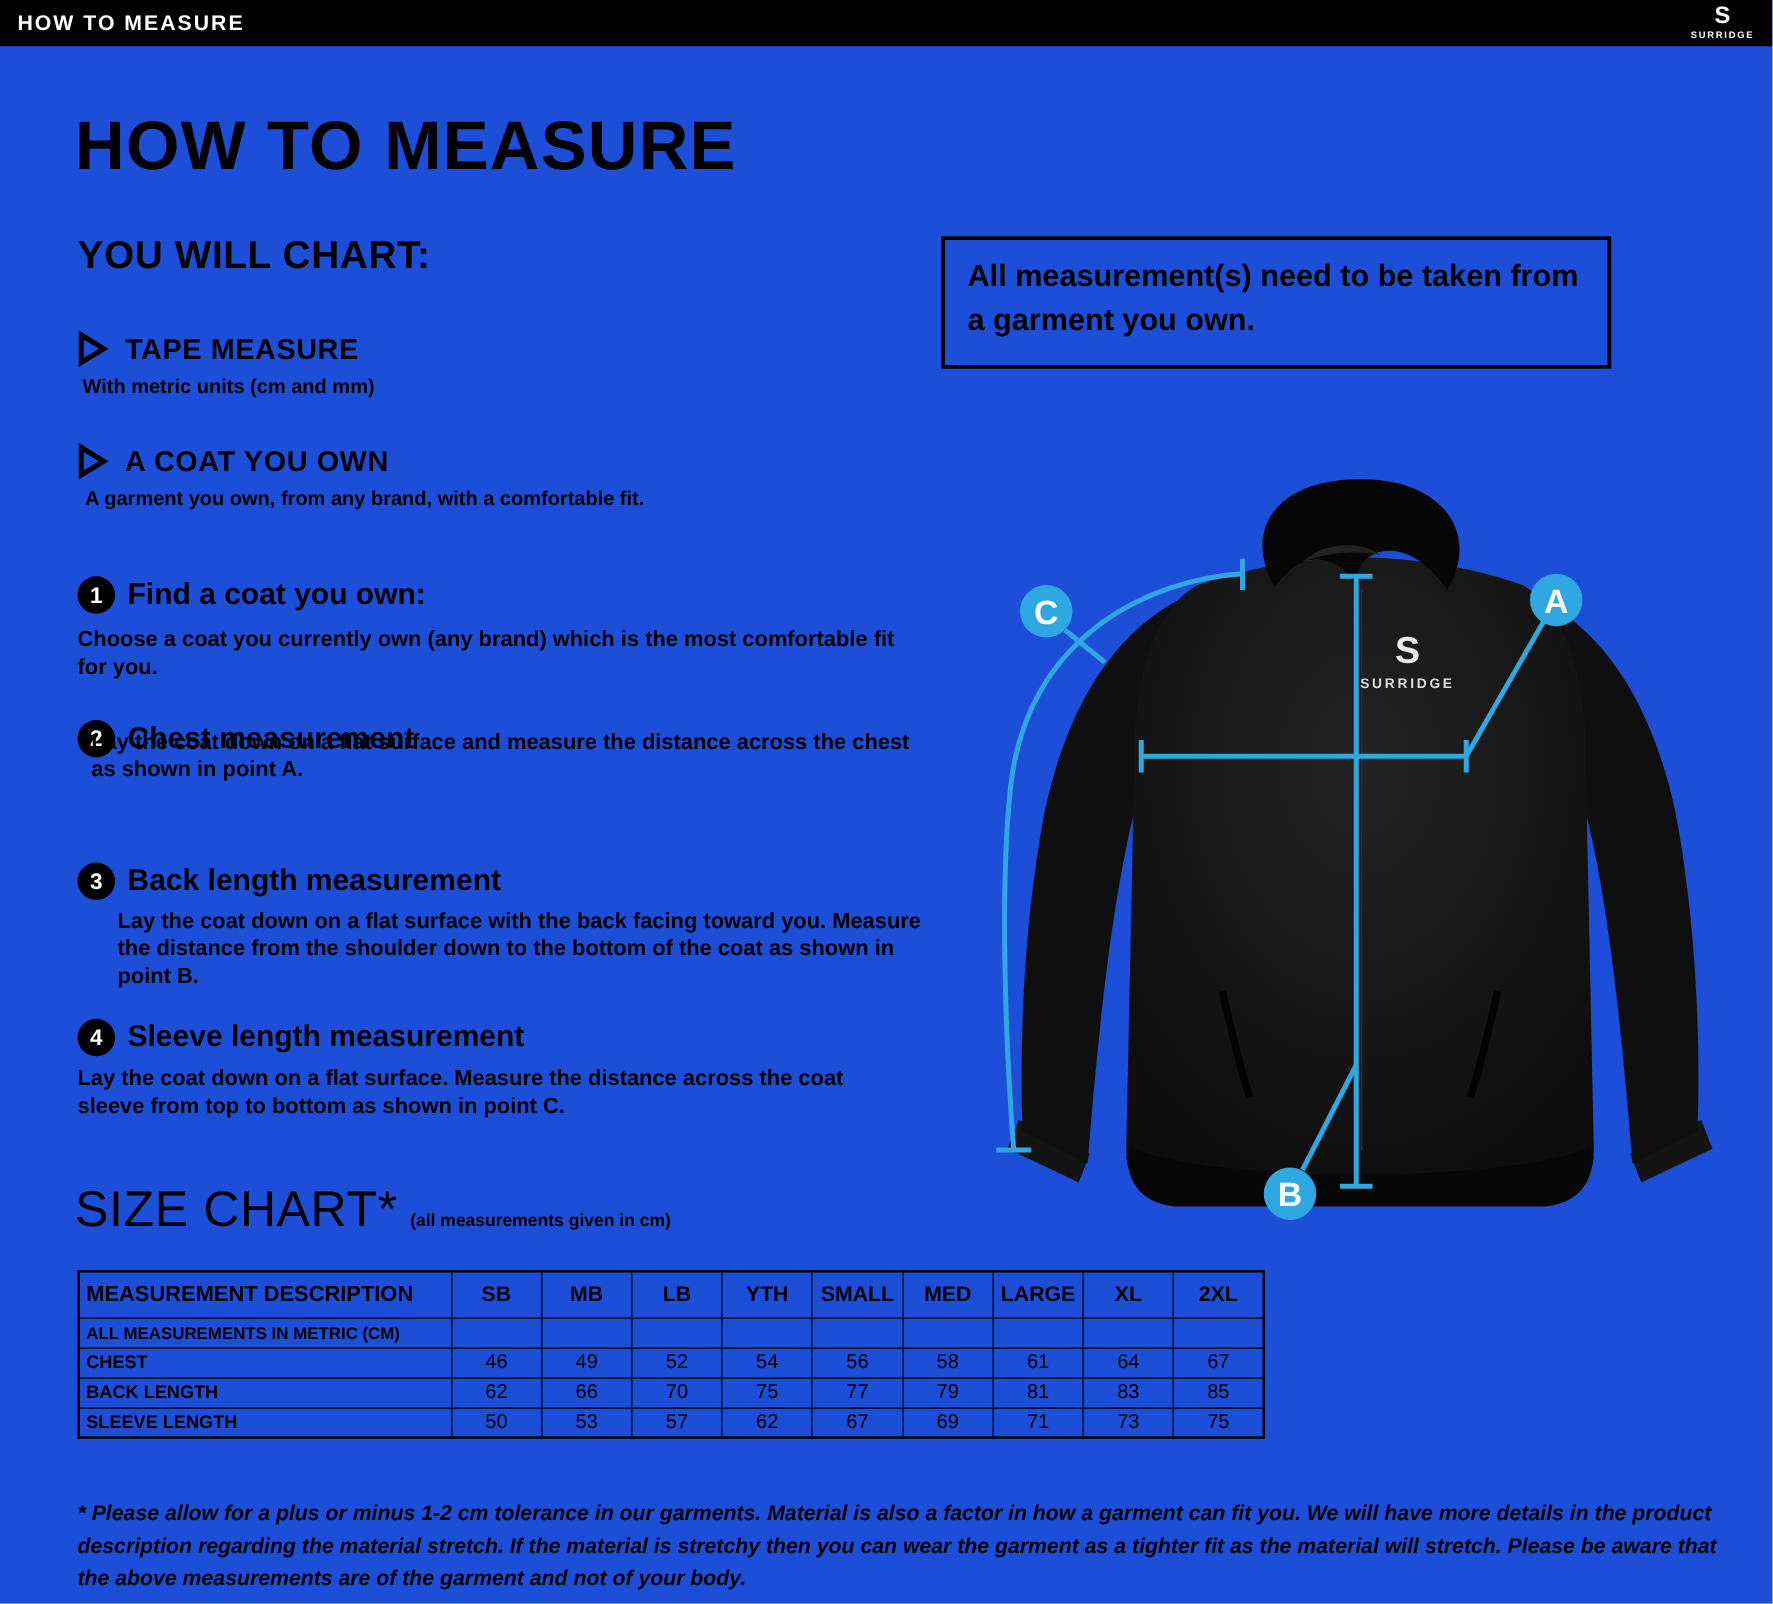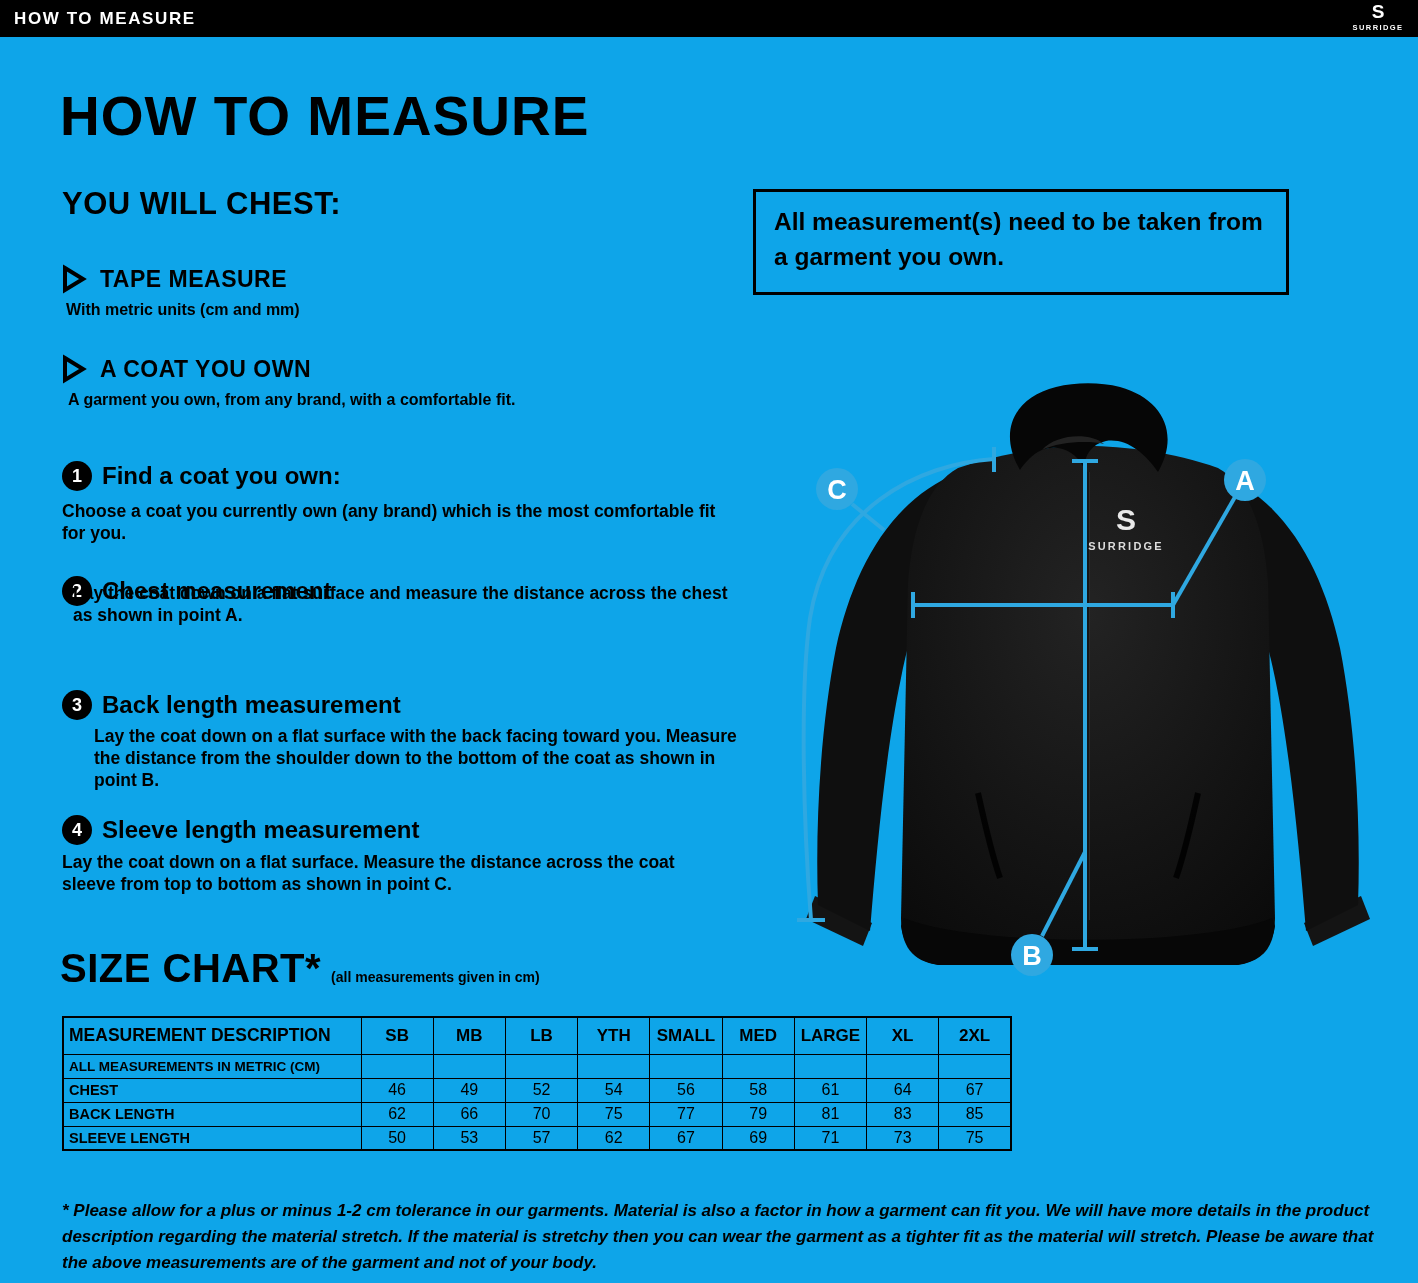--- a/index.html
+++ b/index.html
@@ -1,16 +1,16 @@
 <!DOCTYPE html>
 <html><head>
 <meta charset="utf-8">
 <style>
   html,body{margin:0;padding:0;background:#fff;}
-  .page{position:relative;width:1418px;height:1283px;background:#0ea5e9;overflow:hidden;
+  .page{position:relative;width:1418px;height:1283px;background:#1d4ed8;overflow:hidden;
         font-family:"Liberation Sans",sans-serif;color:#000;}
   
   .topbar{position:absolute;left:0;top:0;width:1418px;height:37px;background:#000;
           display:flex;align-items:center;}
   .topbar-title{color:#fff;font-size:17px;font-weight:700;letter-spacing:1.6px;margin-left:14px;}
   .topbar-logo{position:absolute;right:10px;top:1px;width:60px;height:35px;}
   
   .h1{position:absolute;font-size:55px;font-weight:700;letter-spacing:1px;}
   .h2{position:absolute;font-size:31px;font-weight:700;letter-spacing:.5px;}
   .need-item-title{font-size:23px;font-weight:700;letter-spacing:.5px;}
@@ -21,21 +21,21 @@
                display:flex;align-items:center;justify-content:center;
                font-size:18px;font-weight:700;flex:0 0 auto;}
   .step-title{font-size:24px;font-weight:700;}
   .step-desc{position:absolute;width:660px;font-size:17.5px;font-weight:700;line-height:22px;}
   
   .note-box{position:absolute;left:753px;top:189px;width:536px;height:106px;
             border:3px solid #000;box-sizing:border-box;padding:12px 18px;}
   .note-box-text{font-size:24.5px;font-weight:700;line-height:35px;}
   
   .size-chart-head{position:absolute;left:60px;top:946px;display:flex;align-items:baseline;gap:10px;}
-  .size-chart-title{font-size:40px;font-weight:700;letter-spacing:.5px;}
+  .size-chart-title{font-size:40px;font-weight:400;letter-spacing:.5px;}
   .size-chart-sub{font-size:14px;font-weight:700;}
   table.size{position:absolute;left:62px;top:1016px;width:950px;border-collapse:collapse;
              border:2.5px solid #000;table-layout:fixed;}
   table.size th,table.size td{border:1.5px solid #000;padding:0 5px;box-sizing:border-box;}
   table.size th{height:37px;font-size:17px;font-weight:700;text-align:center;}
   table.size th.desc{text-align:left;font-size:17.5px;}
   table.size td{height:24px;font-size:16px;text-align:center;}
   table.size td.rowlabel{text-align:left;font-size:14.5px;font-weight:700;}
   table.size td.metric{text-align:left;font-size:13.5px;font-weight:700;}
   
@@ -52,21 +52,21 @@
   <div class="topbar">
     <span class="topbar-title">HOW TO MEASURE</span>
     <svg class="topbar-logo" viewBox="0 0 60 35">
       <text x="30" y="17" text-anchor="middle" fill="#fff" font-size="19" font-weight="700" font-family="Liberation Sans, sans-serif">S</text>
       <text x="30" y="29" text-anchor="middle" fill="#fff" font-size="7.5" font-weight="700" letter-spacing="1.4" font-family="Liberation Sans, sans-serif">SURRIDGE</text>
     </svg>
   </div>
 
   <div class="h1" style="left:60px;top:84px;">HOW TO MEASURE</div>
 
-  <div class="h2" style="left:62px;top:186px;">YOU WILL CHEST:</div>
+  <div class="h2" style="left:62px;top:186px;">YOU WILL CHART:</div>
 
   <div class="need-row" style="left:60px;top:264px;">
     <svg class="tri-icon" width="28" height="30" viewBox="0 0 28 30">
       <path d="M5,4 L23,15 L5,26 Z" fill="none" stroke="#000" stroke-width="4" stroke-linejoin="miter"></path>
     </svg>
     <span class="need-item-title">TAPE MEASURE</span>
   </div>
   <div class="need-item-desc" style="left:66px;top:301px;">With metric units (cm and mm)</div>
 
   <div class="need-row" style="left:60px;top:354px;">

